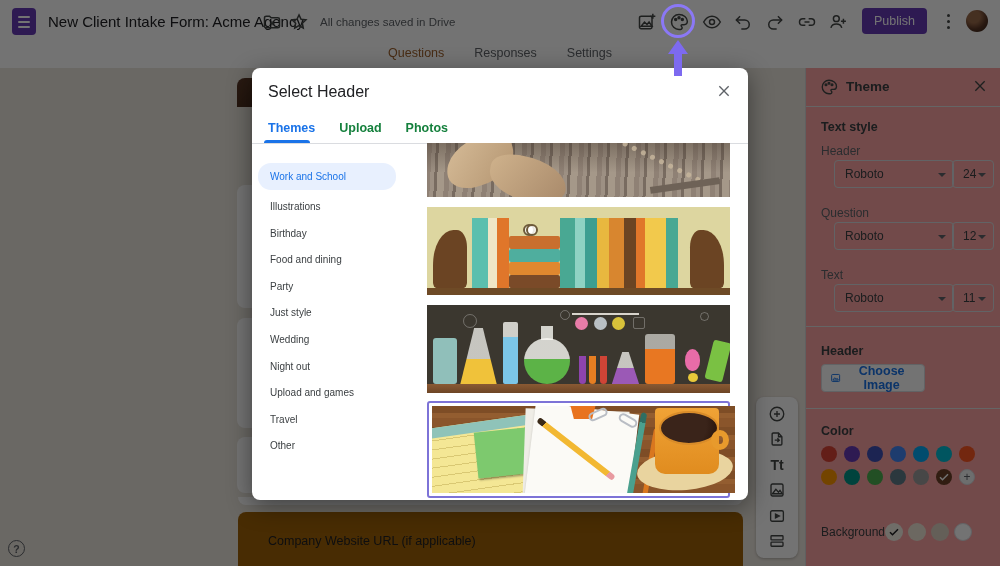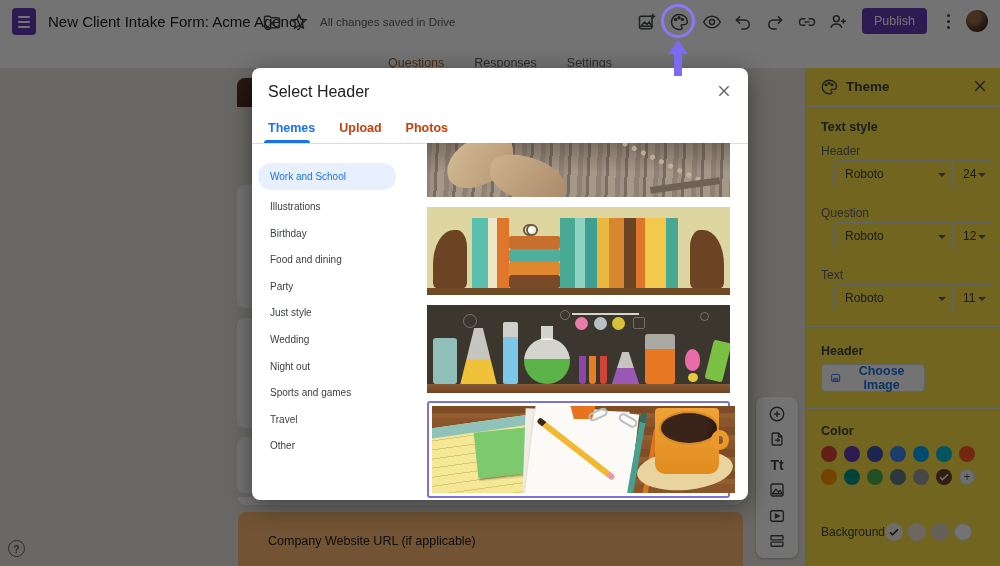--- a/index.html
+++ b/index.html
@@ -14,45 +14,45 @@
   .doc-title { position:absolute; left:48px; top:13px; font-size:15px; color:#202124; white-space:nowrap; }
   .tb-ic { position:absolute; top:12px; width:20px; height:20px; color:#444746; }
   .tb-ic svg { width:100%; height:100%; }
   .saved { position:absolute; left:320px; top:16px; font-size:11.5px; color:#5f6368; }
   .publish-btn { position:absolute; left:862px; top:8px; width:65px; height:26px; border:none; border-radius:4px;
     color:#fff; font-size:12.5px; font-family:inherit; display:flex; align-items:center; justify-content:center; cursor:pointer; }
   .kebab { position:absolute; left:941px; top:11px; width:14px; height:20px; display:flex; flex-direction:column; align-items:center; justify-content:center; gap:3px; }
   .kebab b { width:3px; height:3px; border-radius:50%; background:#444746; }
   .avatar { position:absolute; left:966px; top:10px; width:22px; height:22px; border-radius:50%;
     background:radial-gradient(circle at 35% 30%, #9a6a4a 0 30%, #5a3726 60%, #2e1c14 100%); }
-  .navtabs { position:absolute; left:0; top:54px; width:1000px; height:24px; display:flex; justify-content:center; gap:26px; }
+  .navtabs { position:absolute; left:0; top:44px; width:1000px; height:24px; display:flex; justify-content:center; gap:26px; }
   .navtab { font-size:12.5px; color:#5f6368; position:relative; padding:2px 2px; }
   .navtab.active { color:#a0622d; }
   .navtab.active::after { content:""; position:absolute; left:0; right:0; bottom:-4px; height:3px; background:#a0622d; border-radius:3px 3px 0 0; }
 
   
   .sliver { position:absolute; background:#fff; border-radius:8px 0 0 8px; z-index:1; }
   .header-sliver { position:absolute; left:237px; top:78px; width:15px; height:29px; border-radius:8px 0 0 0;
     background:linear-gradient(135deg,#5c3a28,#4a2d1d); z-index:1; }
   .qcard-top { position:absolute; left:238px; top:497px; width:505px; height:8px; background:#fff; border-radius:0 0 8px 8px; z-index:1; }
-  .qcard { position:absolute; left:238px; top:512px; width:505px; height:54px; background:#fdba74; border-radius:8px 8px 0 0; z-index:1; }
+  .qcard { position:absolute; left:238px; top:512px; width:505px; height:54px; background:#a16207; border-radius:8px 8px 0 0; z-index:1; }
   .qcard .qtext { position:absolute; left:30px; top:22px; font-size:12.5px; color:#202124; }
 
   
   .side-toolbar { position:absolute; left:756px; top:397px; width:42px; height:161px; background:#fff; border-radius:8px;
     box-shadow:0 1px 3px rgba(0,0,0,.25); display:flex; flex-direction:column; align-items:center; justify-content:space-between; padding:7px 0; z-index:1; }
   .tool { width:20px; height:20px; color:#444746; display:flex; align-items:center; justify-content:center; }
   .tool svg { width:18px; height:18px; }
   .tool .tt { font-size:14px; font-weight:bold; color:#444746; line-height:1; }
 
   .help { position:absolute; left:8px; top:540px; width:17px; height:17px; border:1.6px solid #5f6368; border-radius:50%;
     color:#5f6368; font-size:10.5px; font-weight:bold; display:flex; align-items:center; justify-content:center; z-index:1; }
 
   
-  .panel { position:absolute; left:805px; top:68px; width:195px; height:498px; background:#fde047; border-left:1px solid #d5d5d5; z-index:2; }
+  .panel { position:absolute; left:805px; top:68px; width:195px; height:498px; background:#fca5a5; border-left:1px solid #d5d5d5; z-index:2; }
   .panel-header { position:relative; height:38px; }
   .panel-header .pal { position:absolute; left:14px; top:10px; width:18px; height:18px; color:#444746; }
   .panel-header .pal svg { width:100%; height:100%; }
   .panel-title { position:absolute; left:40px; top:11px; font-size:13.5px; font-weight:bold; color:#3c4043; }
   .panel-close { position:absolute; right:12px; top:10px; width:16px; height:16px; color:#444746; }
   .panel-close svg { width:100%; height:100%; }
   .pdivider { position:absolute; left:0; width:195px; height:1px; background:#e0e0e0; }
   .sec-label { position:absolute; left:15px; font-size:12.5px; font-weight:bold; color:#3c4043; }
   .fld-label { position:absolute; left:15px; font-size:12px; color:#5f6368; }
   .dd { position:absolute; height:28px; border:1px solid #dadce0; border-radius:4px; font-size:12px; color:#3c4043;
@@ -76,21 +76,21 @@
   
   .scrim { position:absolute; inset:0; background:rgba(0,0,0,0.55); z-index:10; }
 
   
   .dialog { position:absolute; left:252px; top:68px; width:496px; height:432px; background:#fff; border-radius:8px;
     box-shadow:0 6px 24px rgba(0,0,0,.45); z-index:20; }
   .dlg-title { position:absolute; left:16px; top:15px; font-size:16px; color:#202124; }
   .dlg-close { position:absolute; right:16px; top:15px; width:16px; height:16px; color:#5f6368; }
   .dlg-close svg { width:100%; height:100%; }
   .dlg-tabs { position:absolute; left:16px; top:53px; display:flex; gap:24px; }
-  .dtab { font-size:12.5px; font-weight:bold; color:#c2410c; }
+  .dtab { font-size:12.5px; font-weight:bold; color:#15803d; }
   .dtab.active { color:#1a73e8; }
   .dtab-underline { position:absolute; left:12px; top:72px; width:46px; height:3px; background:#1a73e8; border-radius:3px 3px 0 0; }
   .dlg-divider { position:absolute; left:0; top:75px; width:496px; height:1px; background:#dadce0; }
   .cats { position:absolute; left:6px; top:95px; width:158px; }
   .cat { height:26.6px; line-height:26.6px; padding-left:12px; font-size:10px; color:#3c4043; border-radius:13px; }
   .cat.selected { background:#e8f0fe; color:#1a73e8; width:138px; height:27px; line-height:27px; margin-bottom:4px; }
 
   
   .thumbs { position:absolute; left:175px; top:75px; width:303px; }
   .thumb { position:relative; width:303px; overflow:hidden; }
@@ -430,21 +430,21 @@
 
     <div class="cats">
       <div class="cat selected">Work and School</div>
       <div class="cat">Illustrations</div>
       <div class="cat">Birthday</div>
       <div class="cat">Food and dining</div>
       <div class="cat">Party</div>
       <div class="cat">Just style</div>
       <div class="cat">Wedding</div>
       <div class="cat">Night out</div>
-      <div class="cat">Sports and games</div>
+      <div class="cat">Upload and games</div>
       <div class="cat">Travel</div>
       <div class="cat">Other</div>
     </div>
 
     <div class="thumbs">
       <div class="thumb t1">
         <div class="shade"></div>
           <div class="leaf1"></div>
           <div class="leaf2"></div>
           <div class="chain"></div>

